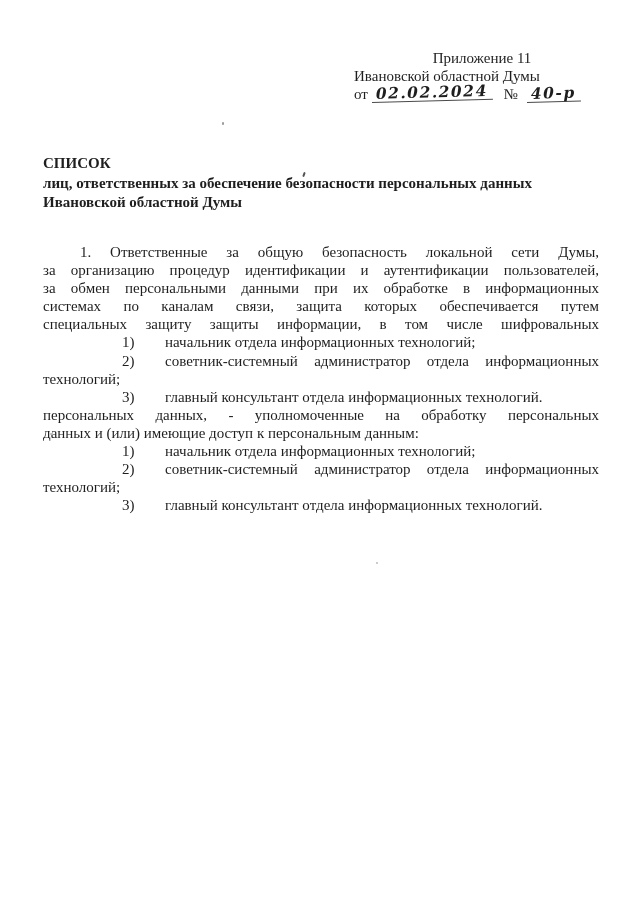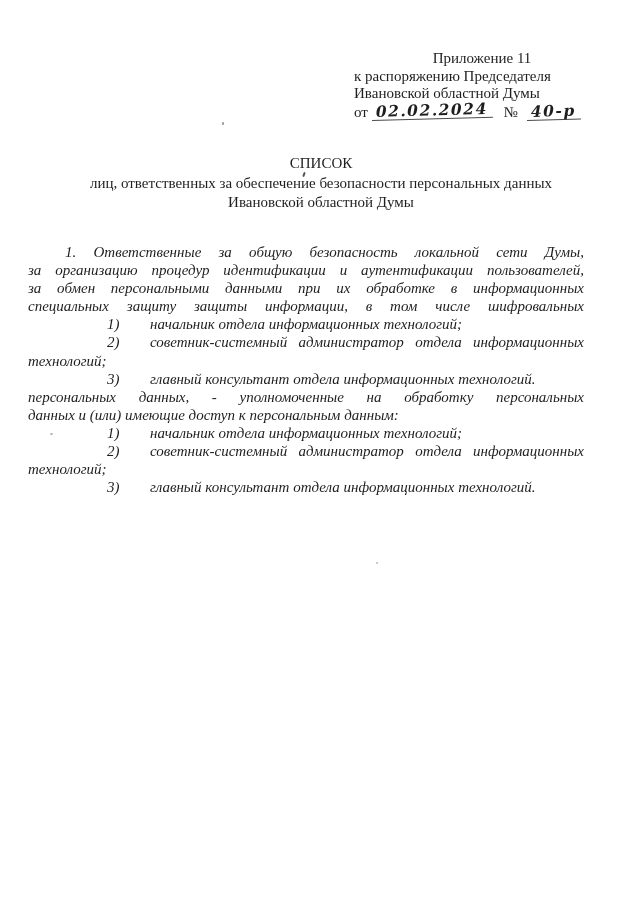--- a/index.html
+++ b/index.html
@@ -38,34 +38,32 @@
     transform-origin: left bottom;
   }
   .num-sign { margin-left: 7px; }
   .hand.num-val { margin-left: 5px; }
   
   .title {
     position: absolute;
     left: 43px;
     top: 154px;
     width: 556px;
-    text-align: center;
-    font-weight: normal;
+    font-weight: bold;
     font-size: 15px;
     line-height: 19.5px;
   }
   
   .doc-body {
     position: absolute;
-    left: 28px;
+    left: 43px;
     top: 243px;
     width: 556px;
     font-size: 15px;
     line-height: 18.1px;
-    font-style: italic;
   }
   .line { height: 18.1px; }
   .line.j { text-align: justify; text-align-last: justify; }
   .line.p { text-indent: 37px; }
   .num { display: inline-block; margin-left: 79px; width: 43px; }
   
   .seg {
     position: absolute;
     top: 901px;
     height: 2px;
@@ -73,40 +71,40 @@
   }
   .speck { position: absolute; border-radius: 1px; }
 </style>
 </head>
 <body>
 
 <div class="page">
 
   <div class="header">
     <div class="hl center">Приложение 11</div>
-    <div class="hl">к распоряжению Председателя</div>
     <div class="hl">Ивановской областной Думы</div>
     <div class="hl date-line">
       <span>от</span>
       <span class="hand">02.02.2024</span>
       <span class="num-sign">№</span>
       <span class="hand num-val">40-р</span>
     </div>
   </div>
 
   <div class="title">
     <div>СПИСОК</div>
     <div>лиц, ответственных за обеспечение безопасности персональных данных</div>
     <div>Ивановской областной Думы</div>
   </div>
 
   <div class="doc-body">
       <div class="line j p">1. Ответственные за общую безопасность локальной сети Думы,</div>
       <div class="line j">за организацию процедур идентификации и аутентификации пользователей,</div>
       <div class="line j">за обмен персональными данными при их обработке в информационных</div>
+      <div class="line j">системах по каналам связи, защита которых обеспечивается путем</div>
       <div class="line j">специальных защиту защиты информации, в том числе шифровальных</div>
       <div class="line"><span class="num">1)</span>начальник отдела информационных технологий;</div>
       <div class="line j"><span class="num">2)</span>советник-системный администратор отдела информационных</div>
       <div class="line">технологий;</div>
       <div class="line"><span class="num">3)</span>главный консультант отдела информационных технологий.</div>
       <div class="line j">персональных данных, - уполномоченные на обработку персональных</div>
       <div class="line">данных и (или) имеющие доступ к персональным данным:</div>
       <div class="line"><span class="num">1)</span>начальник отдела информационных технологий;</div>
       <div class="line j"><span class="num">2)</span>советник-системный администратор отдела информационных</div>
       <div class="line">технологий;</div>

